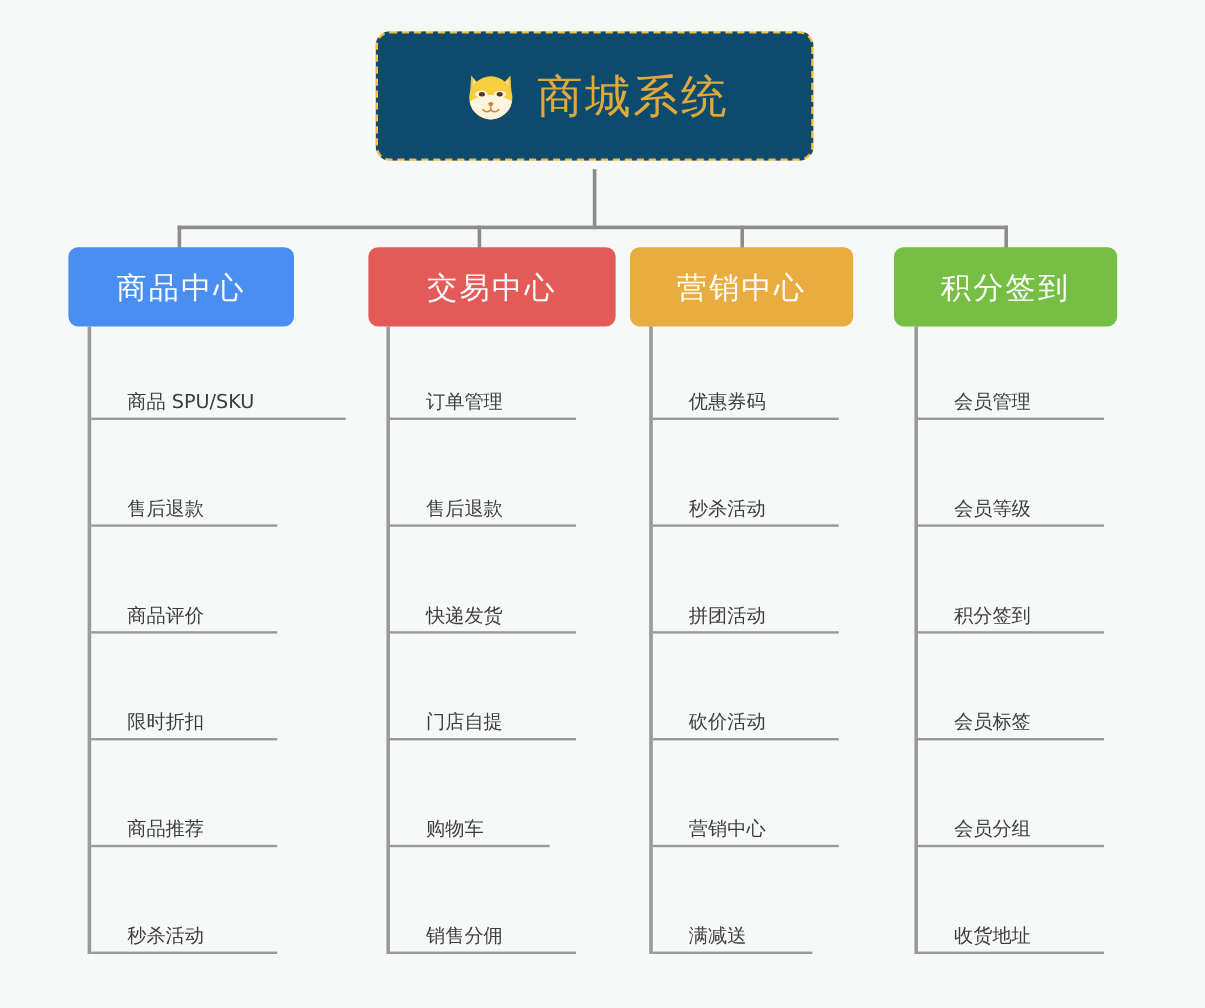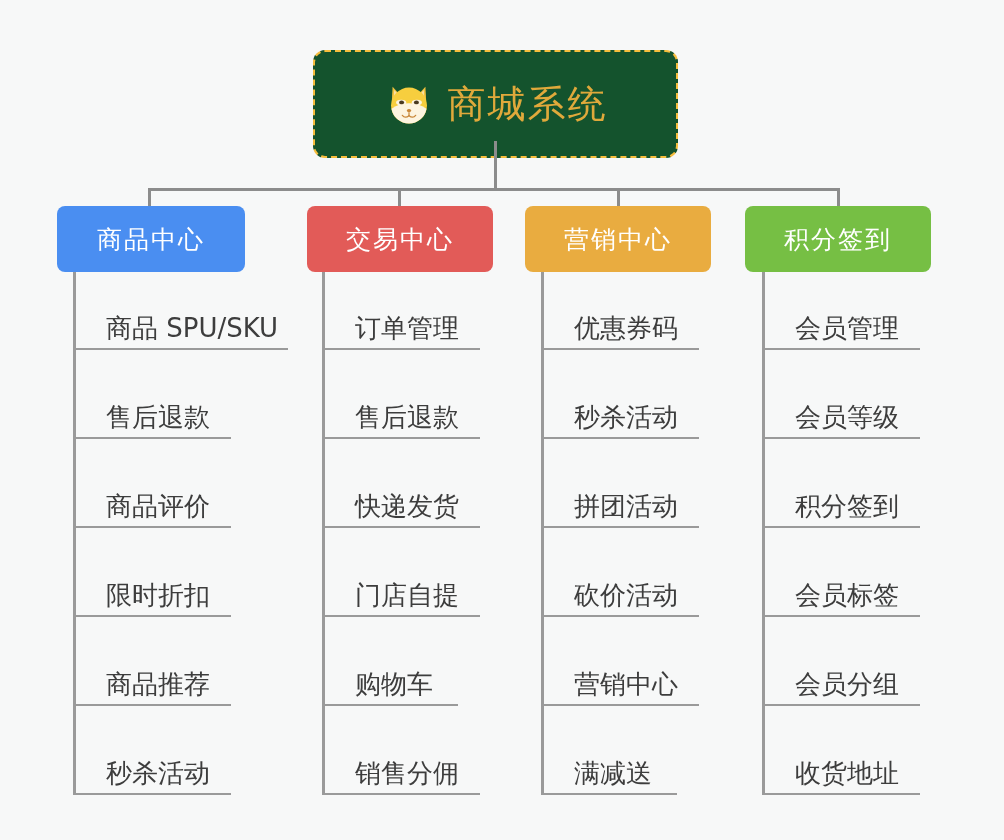--- a/index.html
+++ b/index.html
@@ -17,25 +17,25 @@
   #diagram {
     position: relative;
     width: 1004px;
     height: 840px;
   }
 
   
   .root-node {
     position: absolute;
     left: 313px;
-    top: 50px;
+    top: 26px;
     width: 365px;
     height: 108px;
     box-sizing: border-box;
-    background: #14532d;
+    background: #0c4a6e;
     border: 2px dashed #f6bd3d;
     border-radius: 12px;
     display: flex;
     align-items: center;
     justify-content: center;
     gap: 14px;
   }
   .root-title {
     font-size: 38px;
     color: #e0a93b;
@@ -90,21 +90,21 @@
   .leaf {
     position: absolute;
     left: 3px;
     height: 0;
   }
   .leaf-label {
     position: absolute;
     left: 30px;
     bottom: 4px;
     white-space: nowrap;
-    font-size: 26px;
+    font-size: 16px;
     color: #3d3d3d;
     font-family: "DejaVu Sans", "Liberation Sans", sans-serif;
   }
   .leaf-rule {
     position: absolute;
     left: 0;
     bottom: 0;
     height: 2px;
     background: #9a9a9a;
   }
@@ -142,21 +142,21 @@
 
   <div class="conn conn-v" style="left:148px; top:188px; height:22px;"></div>
   <div class="conn conn-v" style="left:398px; top:188px; height:22px;"></div>
   <div class="conn conn-v" style="left:617px; top:188px; height:22px;"></div>
   <div class="conn conn-v" style="left:837px; top:188px; height:22px;"></div>
 
   <div id="cat-layer">
       <div class="cat-box" style="left: 57px; top: 206px; width: 188px; background: rgb(74, 142, 241);">
         <span class="cat-label">商品中心</span>
       </div>
-      <div class="cat-box" style="left: 307px; top: 206px; width: 186px; background: rgb(226, 91, 88);">
+      <div class="cat-box" style="left: 307px; top: 206px; width: 206px; background: rgb(226, 91, 88);">
         <span class="cat-label">交易中心</span>
       </div>
       <div class="cat-box" style="left: 525px; top: 206px; width: 186px; background: rgb(233, 172, 64);">
         <span class="cat-label">营销中心</span>
       </div>
       <div class="cat-box" style="left: 745px; top: 206px; width: 186px; background: rgb(118, 191, 68);">
         <span class="cat-label">积分签到</span>
       </div>
     </div>
   <div id="col-layer">

